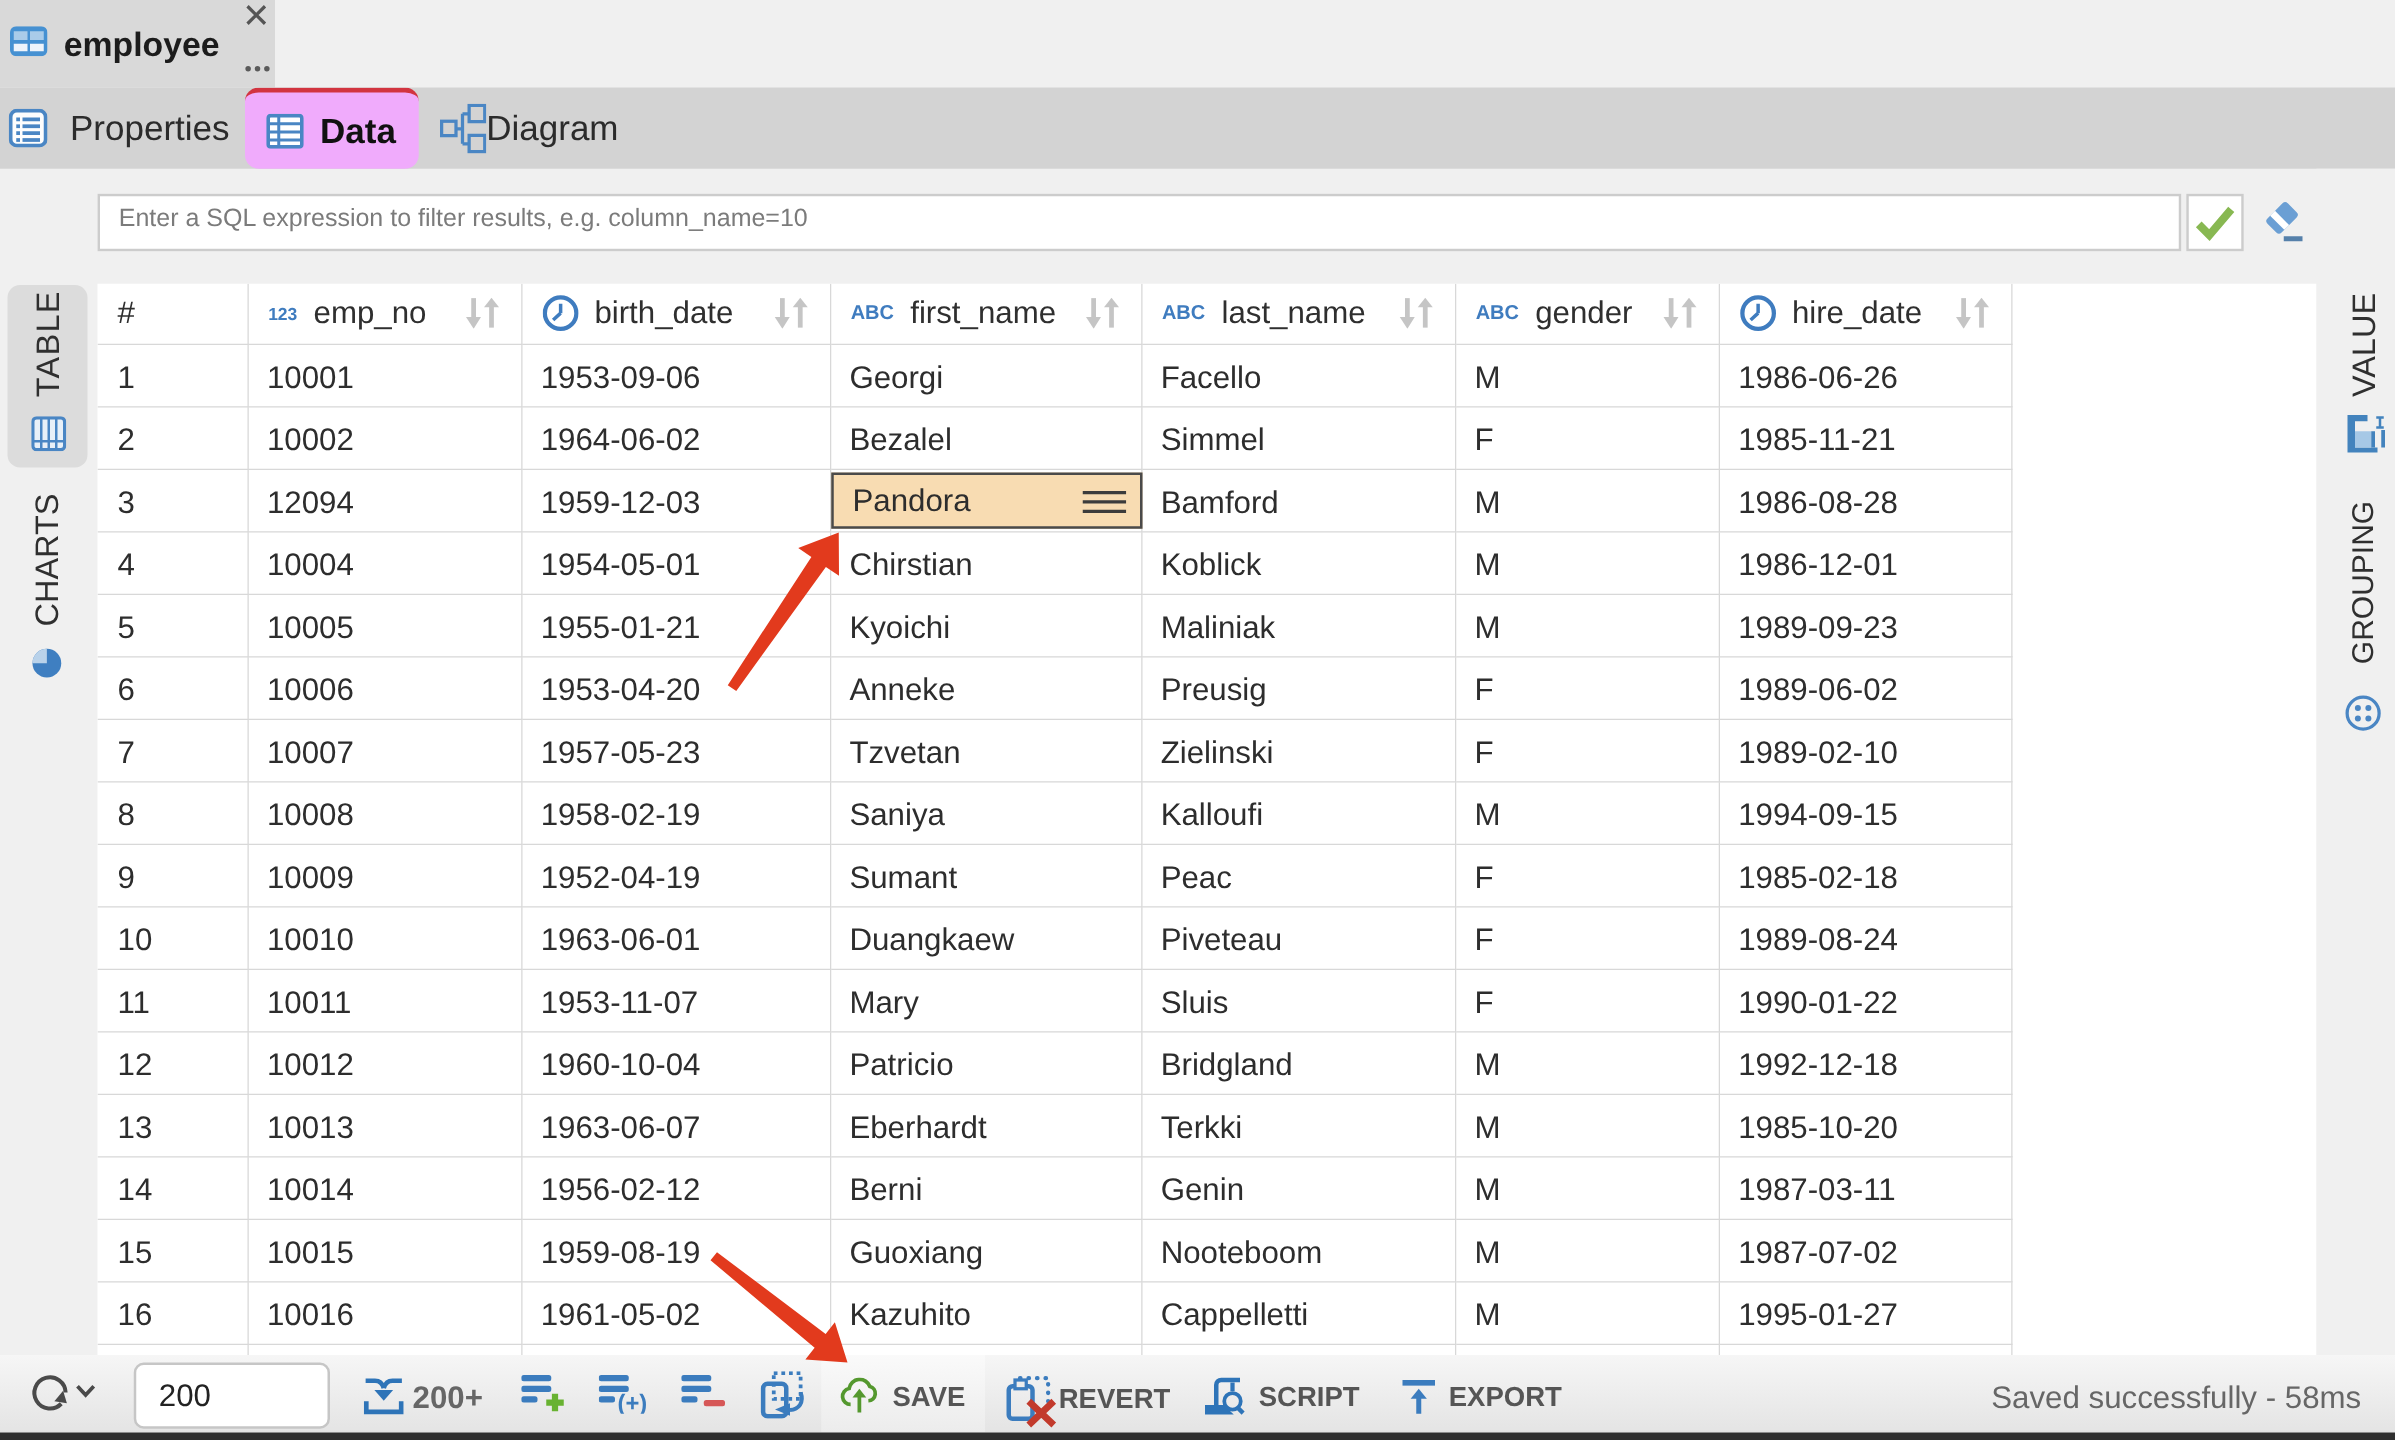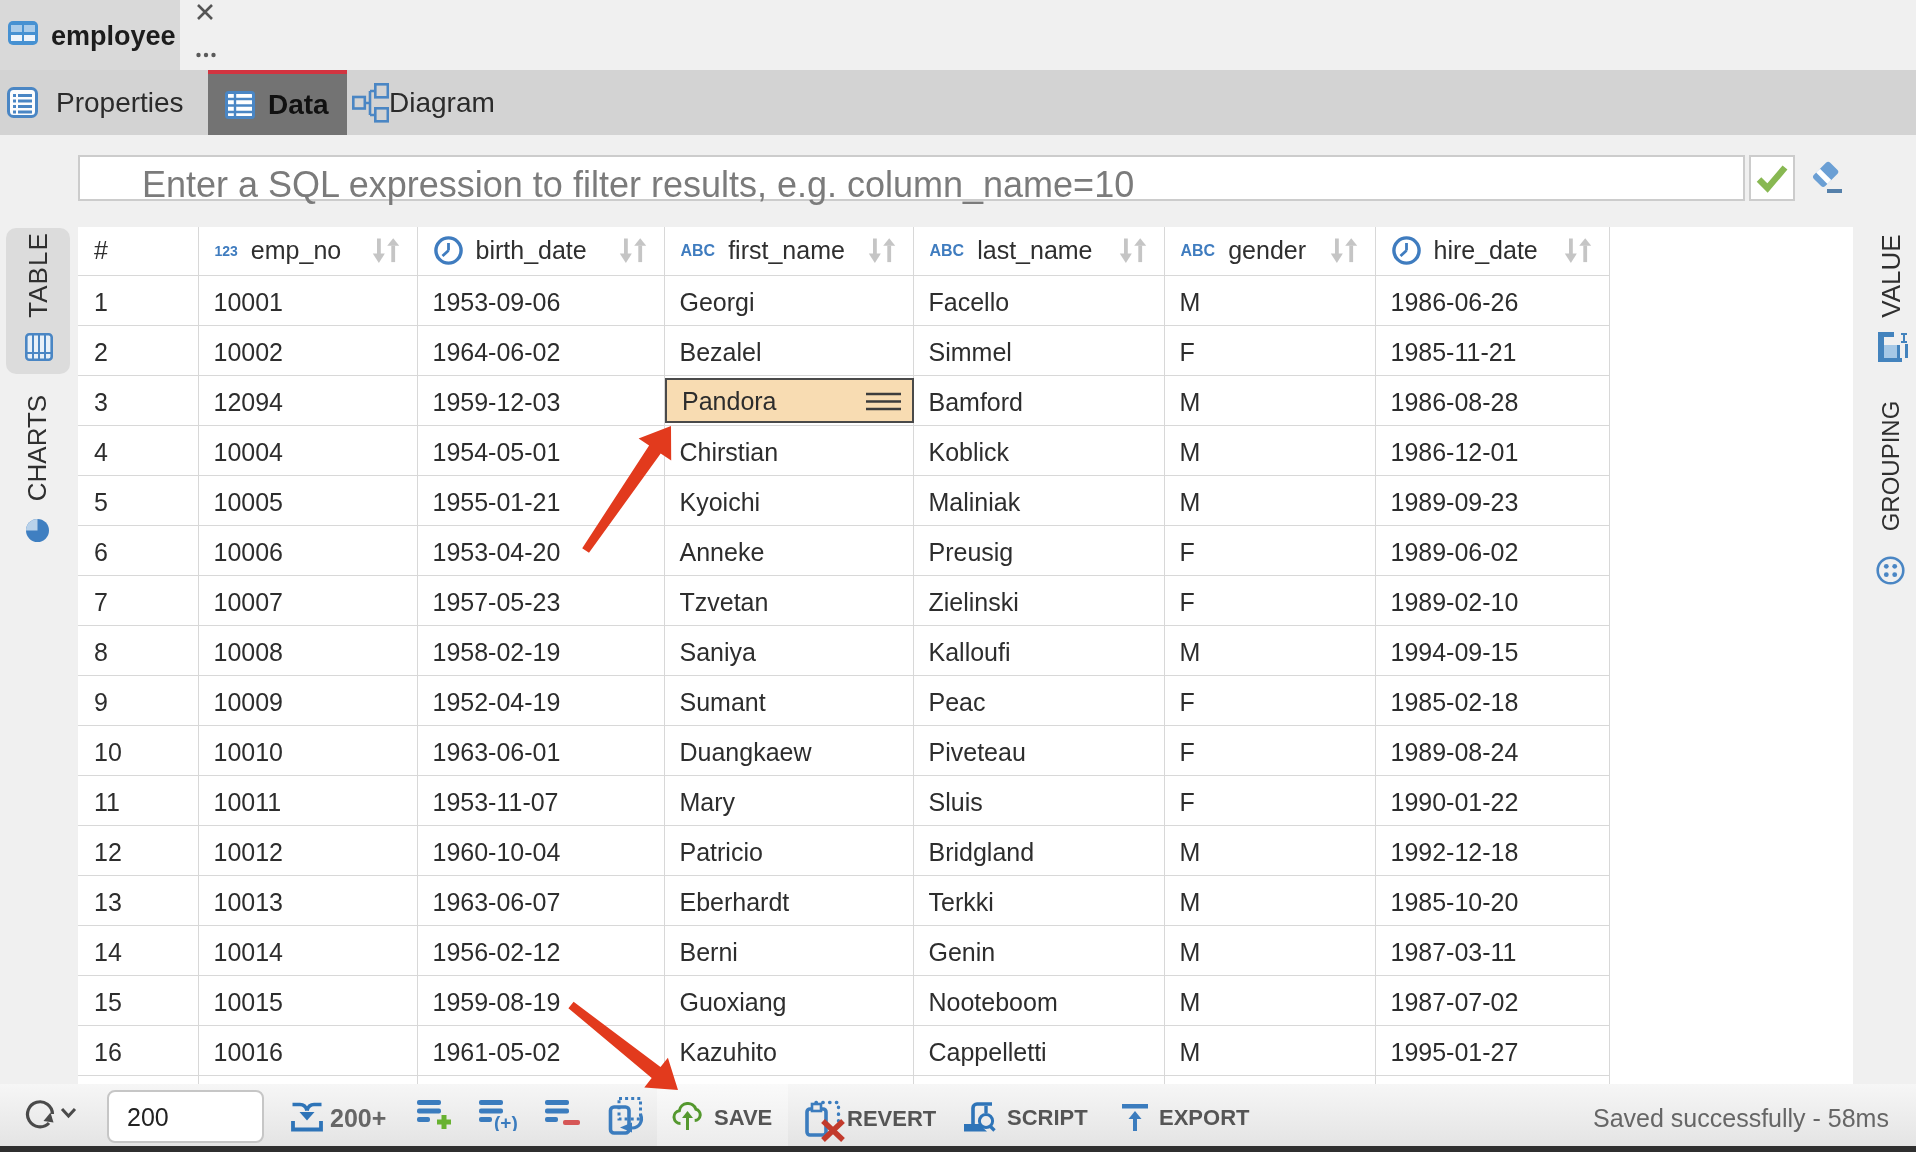--- a/index.html
+++ b/index.html
@@ -1,34 +1,34 @@
 <!DOCTYPE html>
 <html><head>
 <meta charset="utf-8">
 <style>
   * { margin:0; padding:0; box-sizing:border-box; }
   html,body { width:1916px; height:1152px; overflow:hidden; }
   body { font-family:"Liberation Sans", sans-serif; background:#f0f0f0; position:relative; }
   .abs { position:absolute; }
 
   
-  #toptab { left:0; top:0; width:180px; height:70px; background:#d9d9d9; }
+  #toptab { left:0; top:0; width:220px; height:70px; background:#d9d9d9; }
   #toptab .ttl { position:absolute; left:51px; top:21px; font-size:27px; font-weight:bold; color:#1c1c1c; }
   #toptab .x { position:absolute; left:196px; top:3px; }
 
   
   #tabsrow { left:0; top:70px; width:1916px; height:65px; background:#d3d3d3; }
   .tab { position:absolute; top:0; height:65px; display:flex; align-items:center; }
   .tab .lbl { font-size:28px; color:#2b2b2b; }
-  #tab-data { left:208px; width:139px; background:#737373; border-top:4.5px solid #d23440; }
+  #tab-data { left:196px; width:139px; background:#f0abfc; border-top:4.5px solid #d23440;border-radius:11px; }
   #tab-data .lbl { font-weight:bold; color:#111; }
 
   
   #filterbox { left:78px; top:155px; width:1667px; height:46px; background:#fff; border:2px solid #cccccc; }
-  #filterbox span { position:absolute; left:15px; top:7px; font-size:36px; color:#7b7b7b;margin-left:47px; }
+  #filterbox span { position:absolute; left:15px; top:7px; font-size:20px; color:#7b7b7b; }
   #checkbox { left:1749px; top:155px; width:46px; height:46px; background:#fff; border:2px solid #cccccc; }
 
   
   #grid { left:78px; top:227px; width:1775px; height:857px; background:#fff; overflow:hidden; }
   table { border-collapse:collapse; table-layout:fixed; width:1531px; }
   td,th { border-right:1px solid #d8d8d8; border-bottom:1px solid #d8d8d8; font-weight:normal; text-align:left; vertical-align:middle; padding:0 0 0 18px; font-size:25px; color:#2d2d2d; white-space:nowrap; overflow:hidden; }
   th { height:48px; padding:0; }
   td { height:50px; padding-top:4px; }
   td { padding-left:15px; }
   .hdr { display:flex; align-items:center; height:100%; padding-left:16px; font-size:25px; color:#2f2f2f; }

